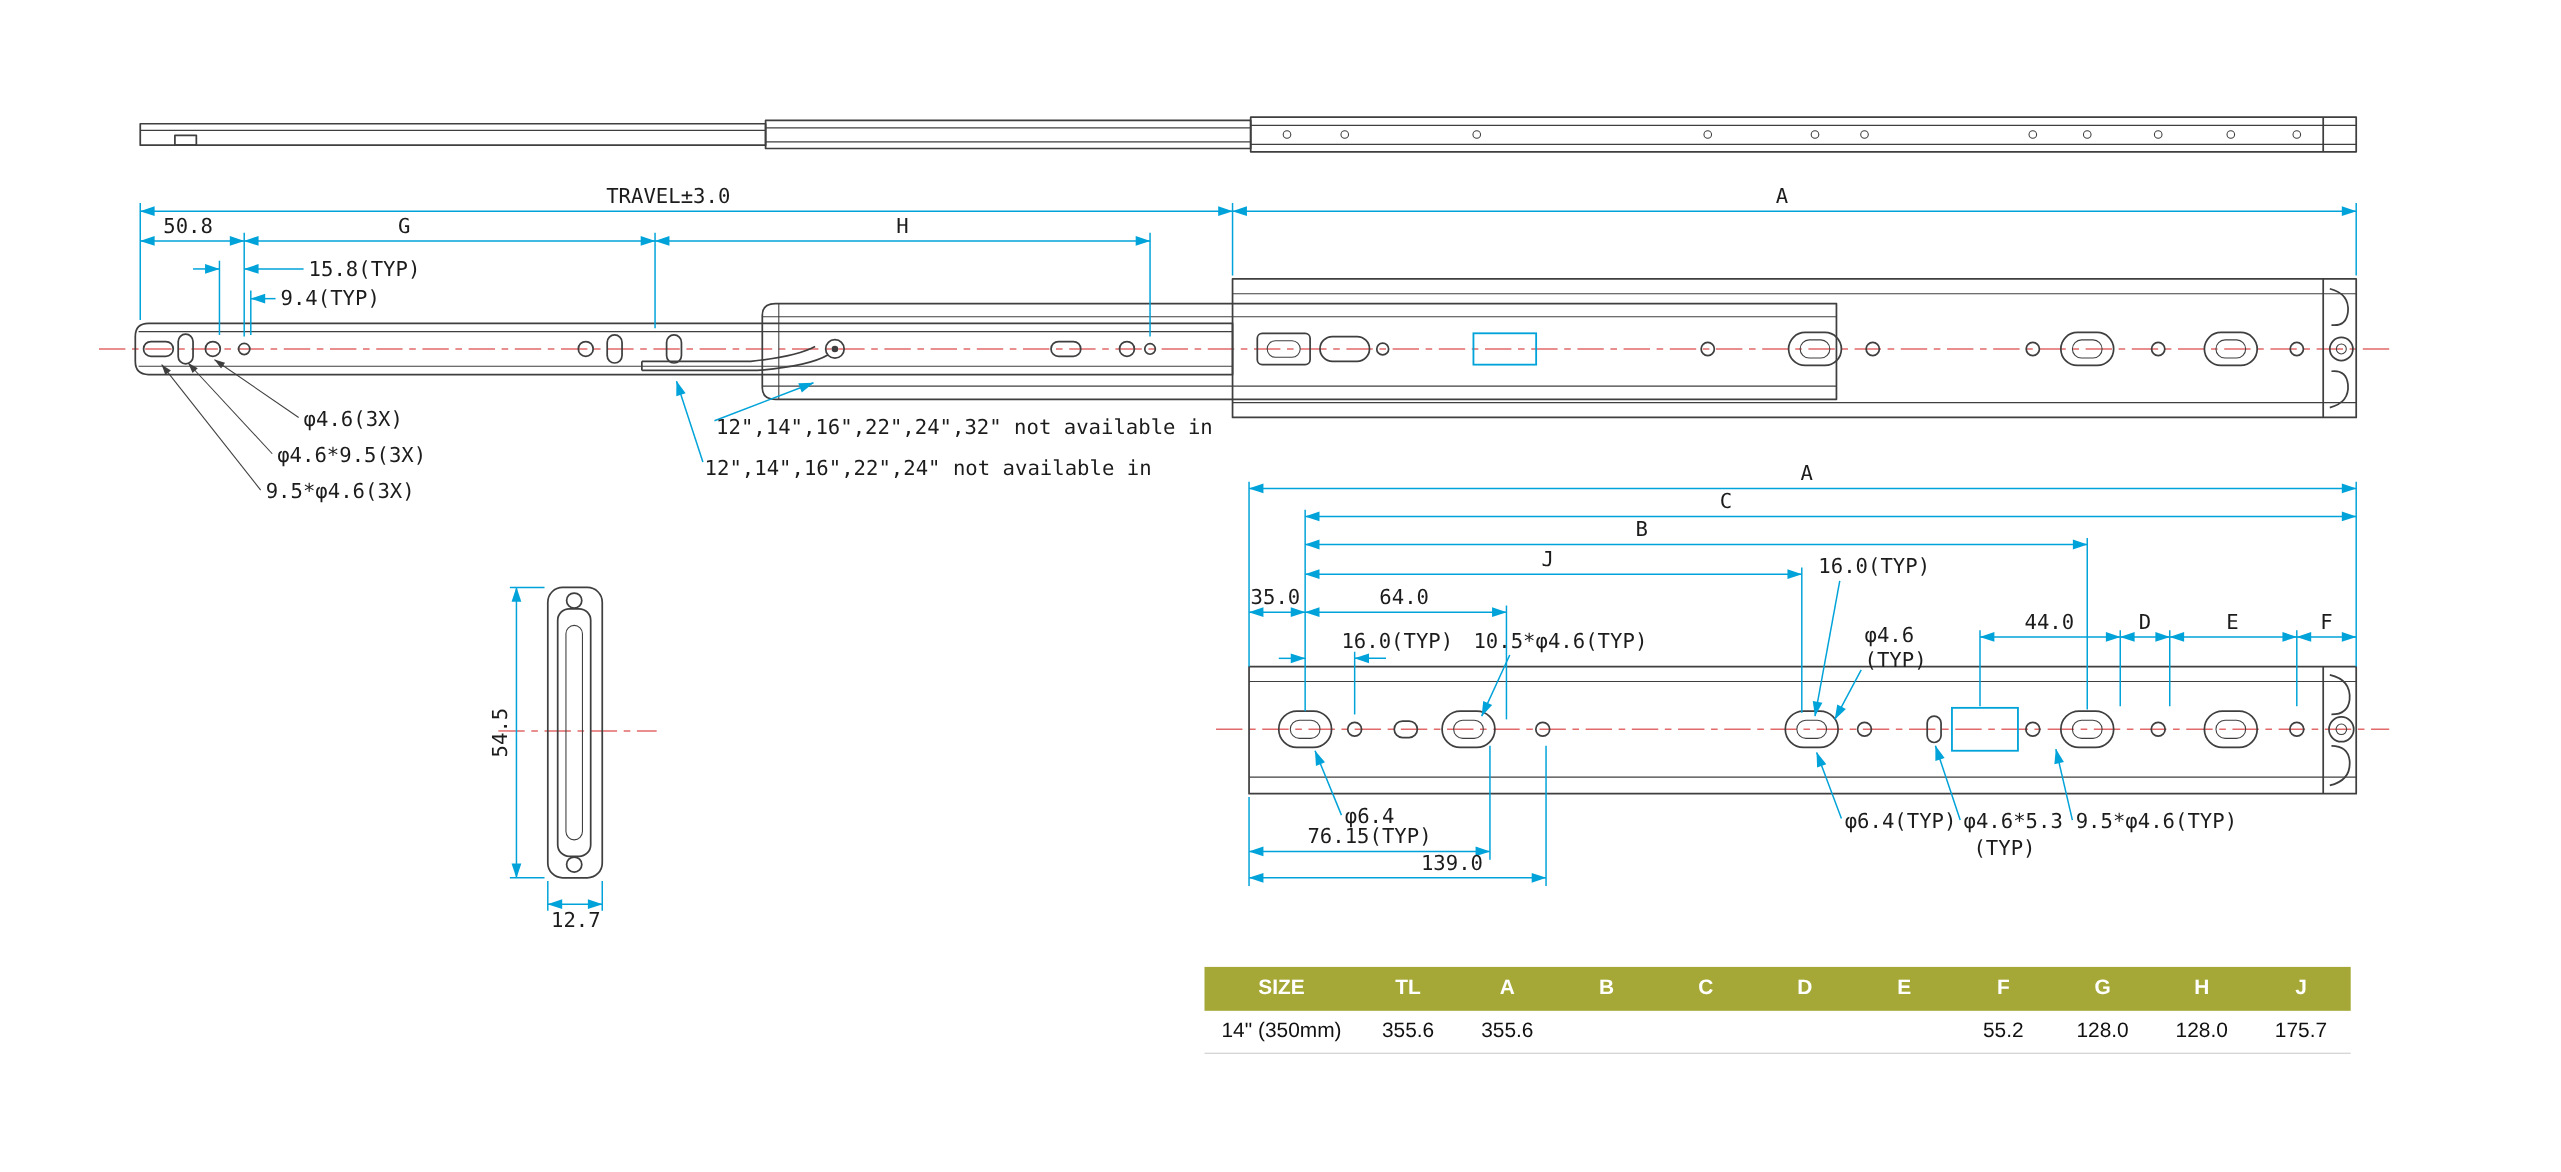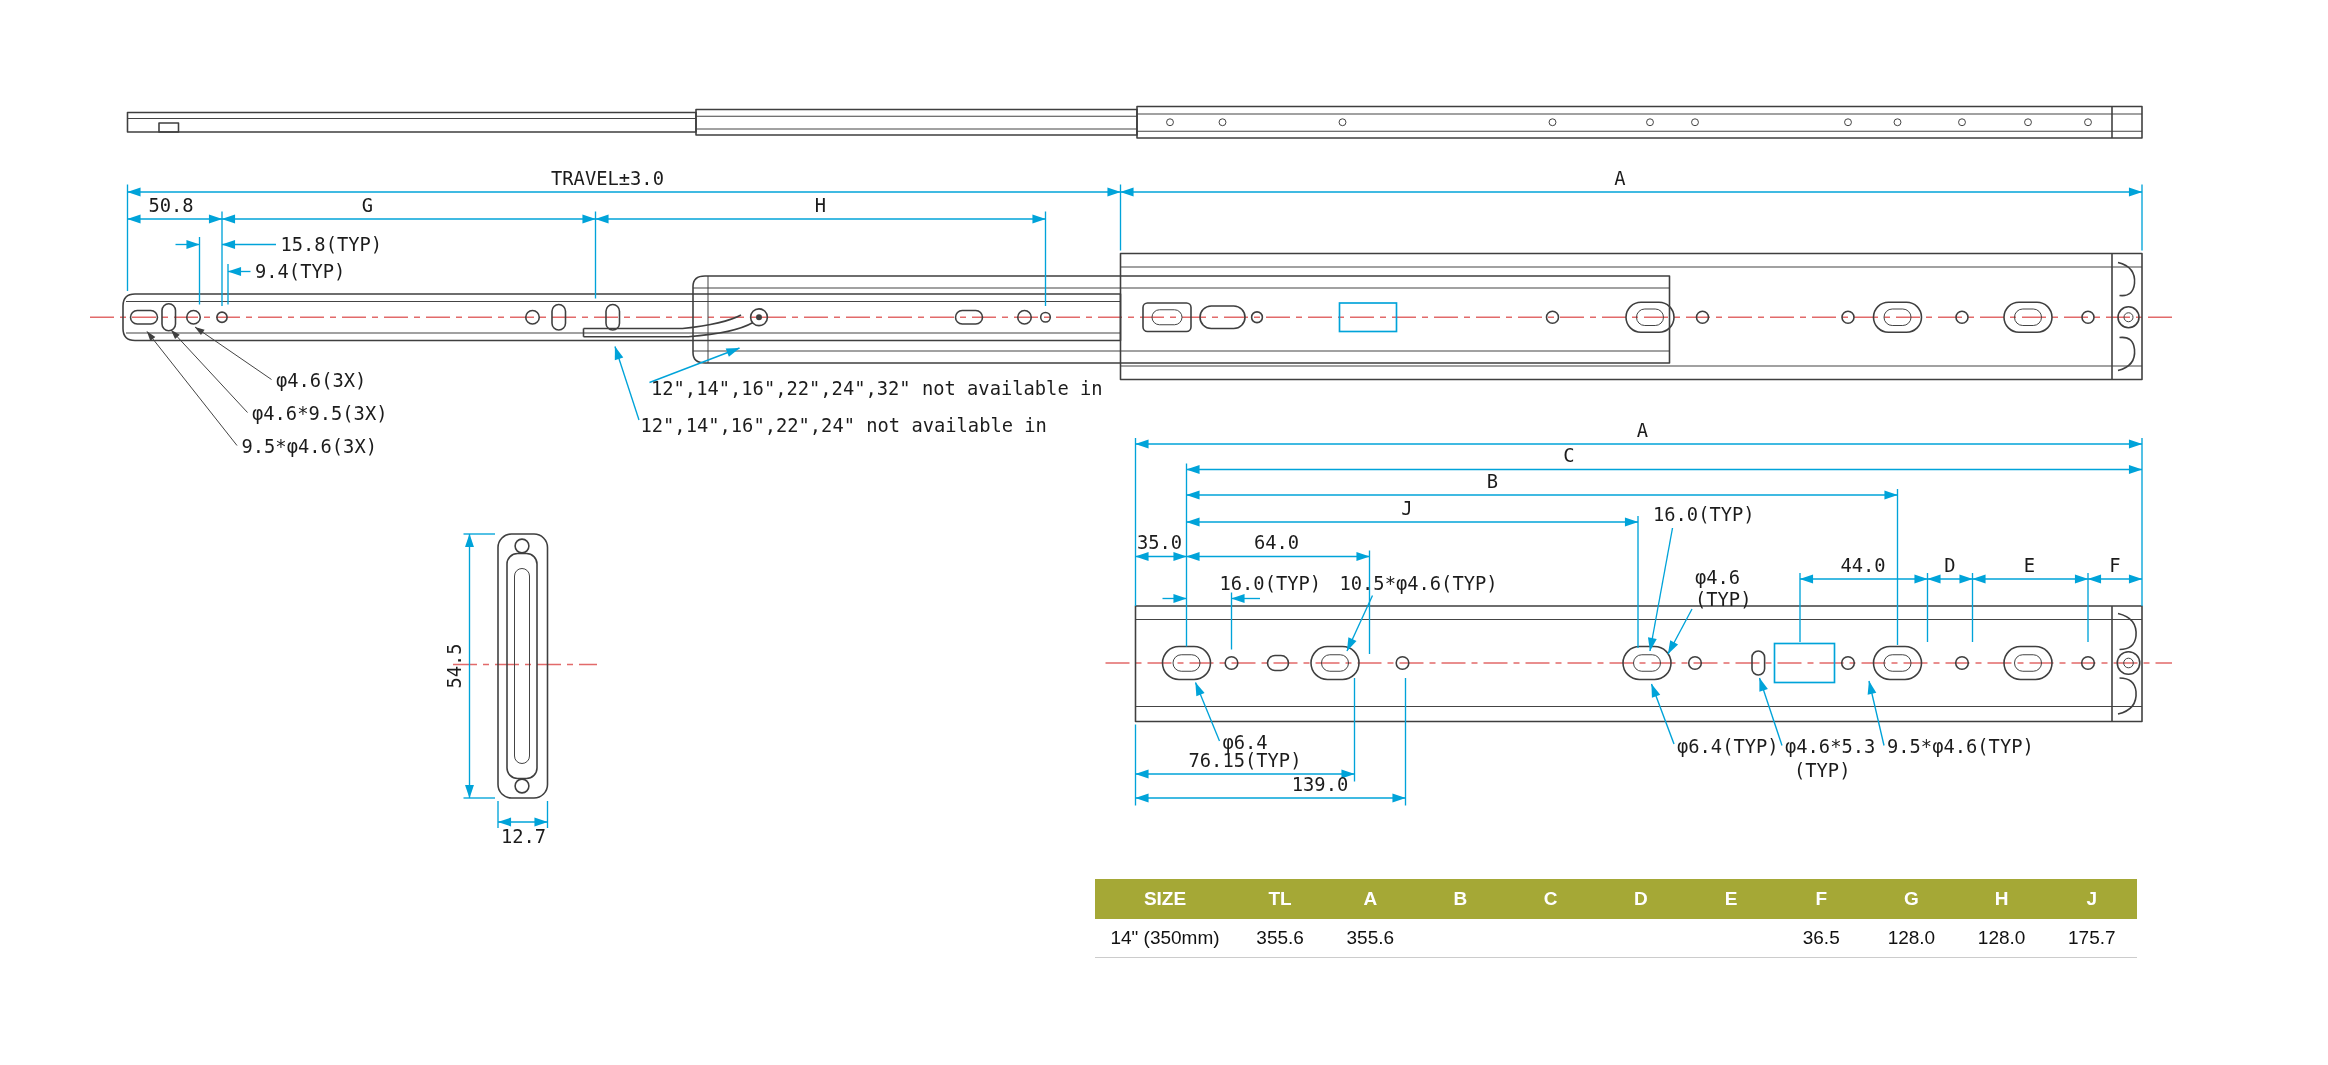--- a/index.html
+++ b/index.html
@@ -309,20 +309,20 @@
     <div class="cell w-col">J</div>
   </div>
   <div class="trow">
     <div class="cell w-size">14" (350mm)</div>
     <div class="cell w-col">355.6</div>
     <div class="cell w-col">355.6</div>
     <div class="cell w-col"></div>
     <div class="cell w-col"></div>
     <div class="cell w-col"></div>
     <div class="cell w-col"></div>
-    <div class="cell w-col">36.5</div>
+    <div class="cell w-col">55.2</div>
     <div class="cell w-col">128.0</div>
     <div class="cell w-col">128.0</div>
     <div class="cell w-col">175.7</div>
   </div>
 </div>
 
 </div>
 
 </body></html>

